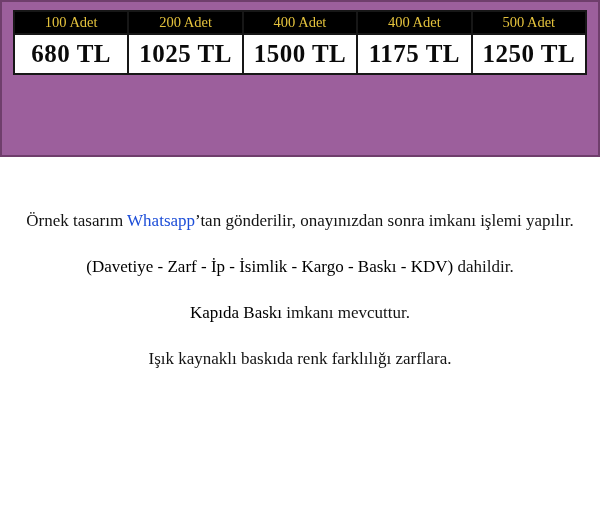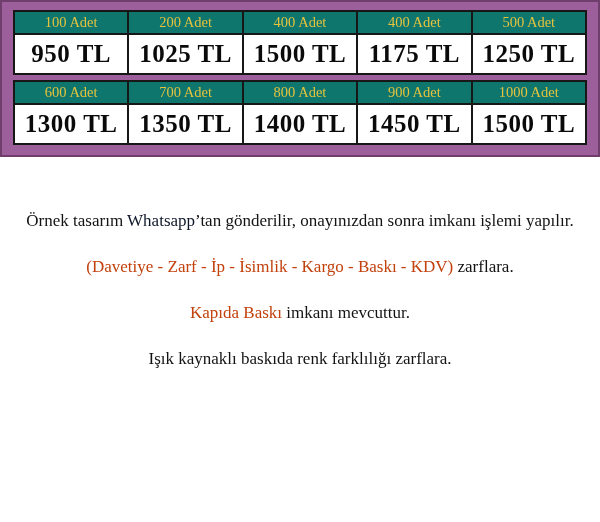--- a/index.html
+++ b/index.html
@@ -26,21 +26,21 @@
   }
   .price-table td {
     border: 2px solid #171717;
     text-align: center;
     vertical-align: middle;
     overflow: hidden;
     white-space: nowrap;
   }
   td.qty {
     height: 19px;
-    background: #0f766e;
+    background: #000000;
     color: #e5c33d;
     font-size: 14.5px;
     font-weight: normal;
   }
   td.price {
     height: 36px;
     background: #ffffff;
     color: #0a0a0a;
     font-size: 25px;
     font-weight: bold;
@@ -49,76 +49,58 @@
   .notes {
     padding-top: 51px;
     text-align: center;
     font-size: 17px;
     line-height: 25px;
     color: #131313;
   }
   .notes p { margin: 0 0 21px 0; }
   .line { display: block; white-space: nowrap; }
   .nowrap { white-space: nowrap; }
-  .red  { color: #c2410c; }
-  .navy { color: #0f172a; margin-top: 43px; }
+  .red  { color: #000000; }
+  .navy { color: #1d4ed8; margin-top: 43px; }
 </style>
 </head>
 <body>
 
 <div class="banner">
 
   <table class="price-table">
     <tbody>
       <tr>
         <td class="qty">100 Adet</td>
         <td class="qty">200 Adet</td>
         <td class="qty">400 Adet</td>
         <td class="qty">400 Adet</td>
         <td class="qty">500 Adet</td>
       </tr>
       <tr>
-        <td class="price">950 TL</td>
+        <td class="price">680 TL</td>
         <td class="price">1025 TL</td>
         <td class="price">1500 TL</td>
         <td class="price">1175 TL</td>
         <td class="price">1250 TL</td>
       </tr>
     </tbody>
   </table>
 
-  <table class="price-table">
-    <tbody>
-      <tr>
-        <td class="qty">600 Adet</td>
-        <td class="qty">700 Adet</td>
-        <td class="qty">800 Adet</td>
-        <td class="qty">900 Adet</td>
-        <td class="qty">1000 Adet</td>
-      </tr>
-      <tr>
-        <td class="price">1300 TL</td>
-        <td class="price">1350 TL</td>
-        <td class="price">1400 TL</td>
-        <td class="price">1450 TL</td>
-        <td class="price">1500 TL</td>
-      </tr>
-    </tbody>
-  </table>
 
 </div>
 
 <div class="notes">
 
   <p class="nowrap">
     <span>Örnek tasarım </span><span class="navy">Whatsapp</span><span>’tan gönderilir, onayınızdan sonra imkanı işlemi yapılır.</span>
   </p>
 
   <p>
-    <span class="line"><span class="red">(Davetiye - Zarf - İp - İsimlik - Kargo - Baskı - KDV)</span><span> zarflara.</span></span>
+    <span class="line"><span class="red">(Davetiye - Zarf - İp - İsimlik - Kargo - Baskı - KDV)</span><span> dahildir.</span></span>
   </p>
 
 
   <p class="nowrap">
     <span class="red">Kapıda Baskı</span><span> imkanı mevcuttur.</span>
   </p>
 
   <p>
     <span class="line">Işık kaynaklı baskıda renk farklılığı zarflara.</span>
   </p>

